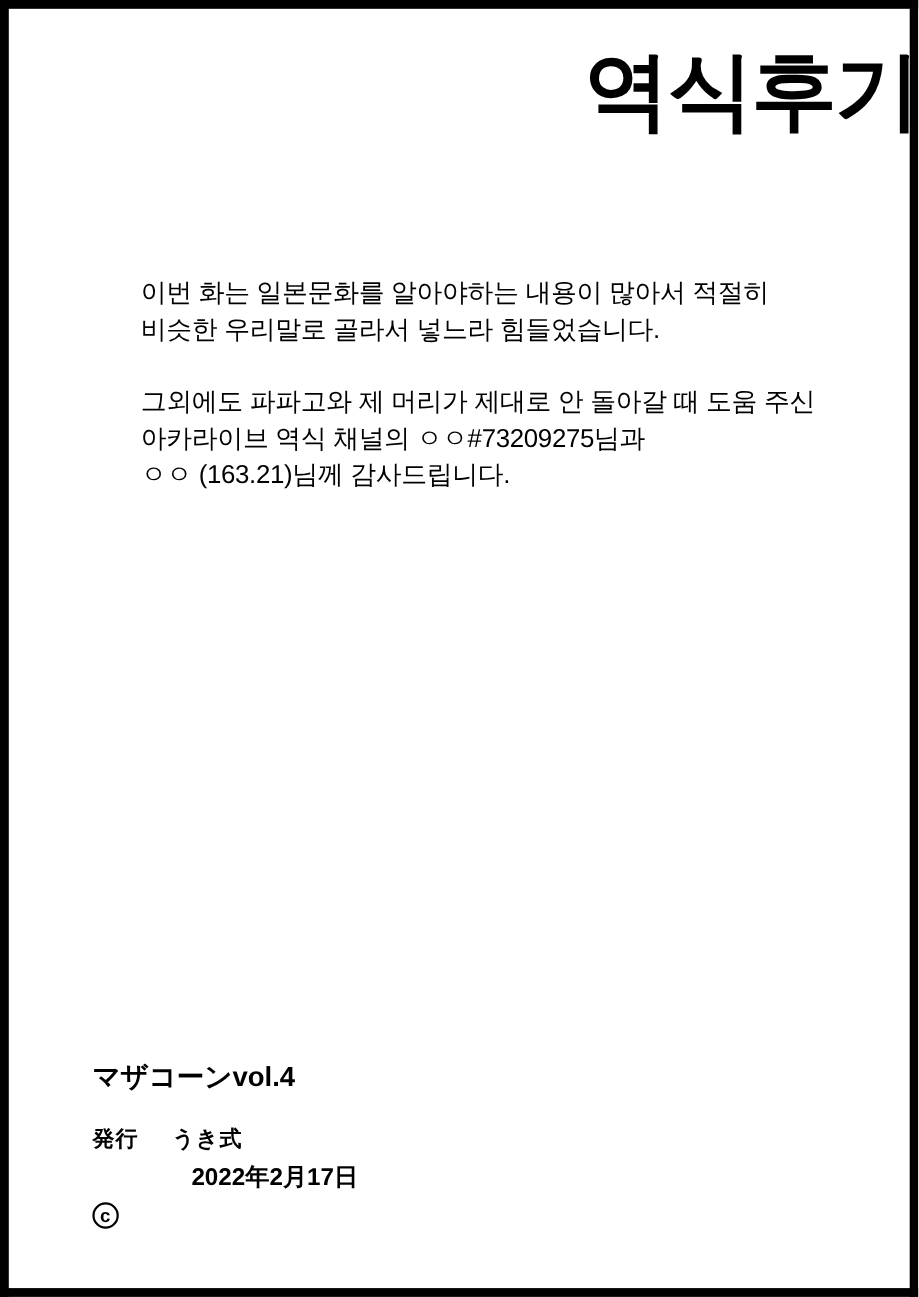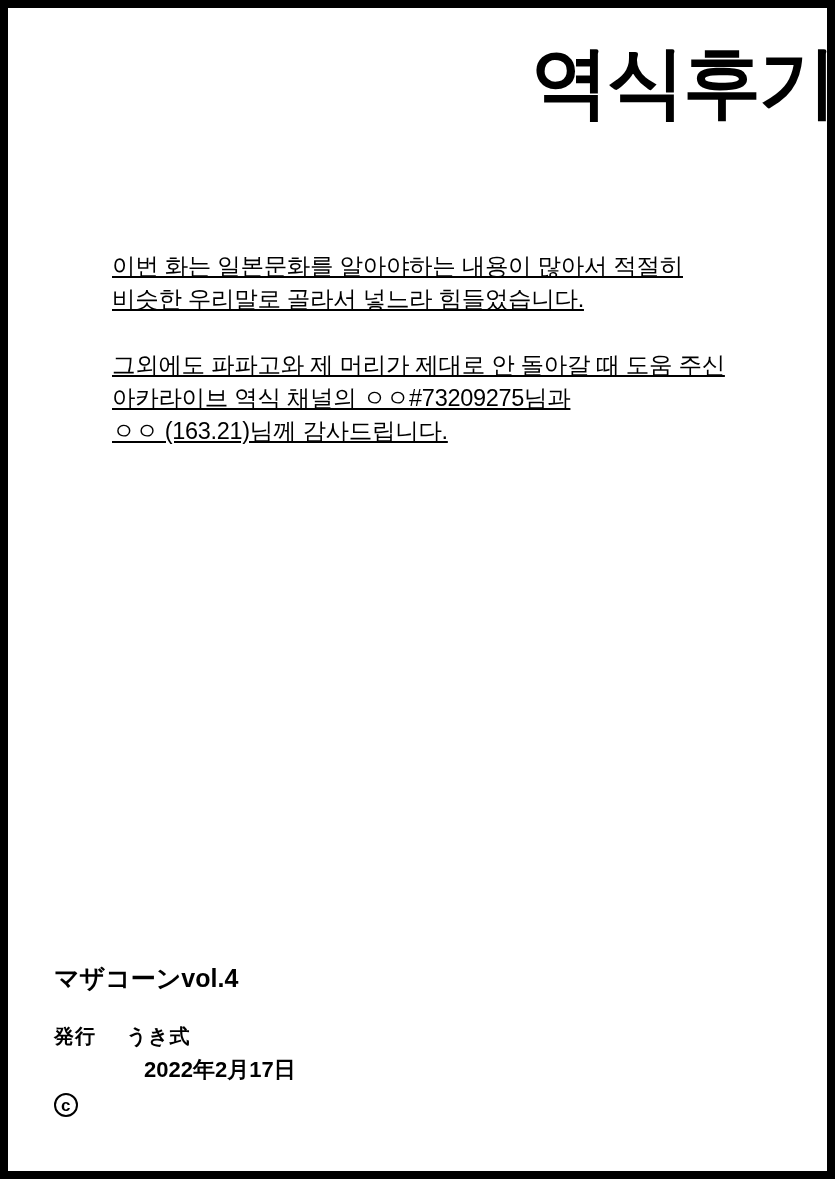--- a/index.html
+++ b/index.html
@@ -52,29 +52,28 @@
   .body-block {
     position: absolute;
     left: 112px;
     top: 250px;
     width: 640px;
     font-size: 23.5px;
     line-height: 33px;
     letter-spacing: -0.3px;
   }
   .para {
-    margin: 0 0 33px 0;
+    margin: 0 0 33px 16px;
     white-space: pre-line;
-    text-decoration: underline;
   }
   .para:last-child { margin-bottom: 0; }
 
   .colophon {
     position: absolute;
-    left: 54px;
+    left: 84px;
     bottom: 62px;
     width: 700px;
   }
   .vol {
     font-size: 25px;
     font-weight: bold;
     letter-spacing: 0px;
     margin-bottom: 28px;
   }
   .pub-row {

